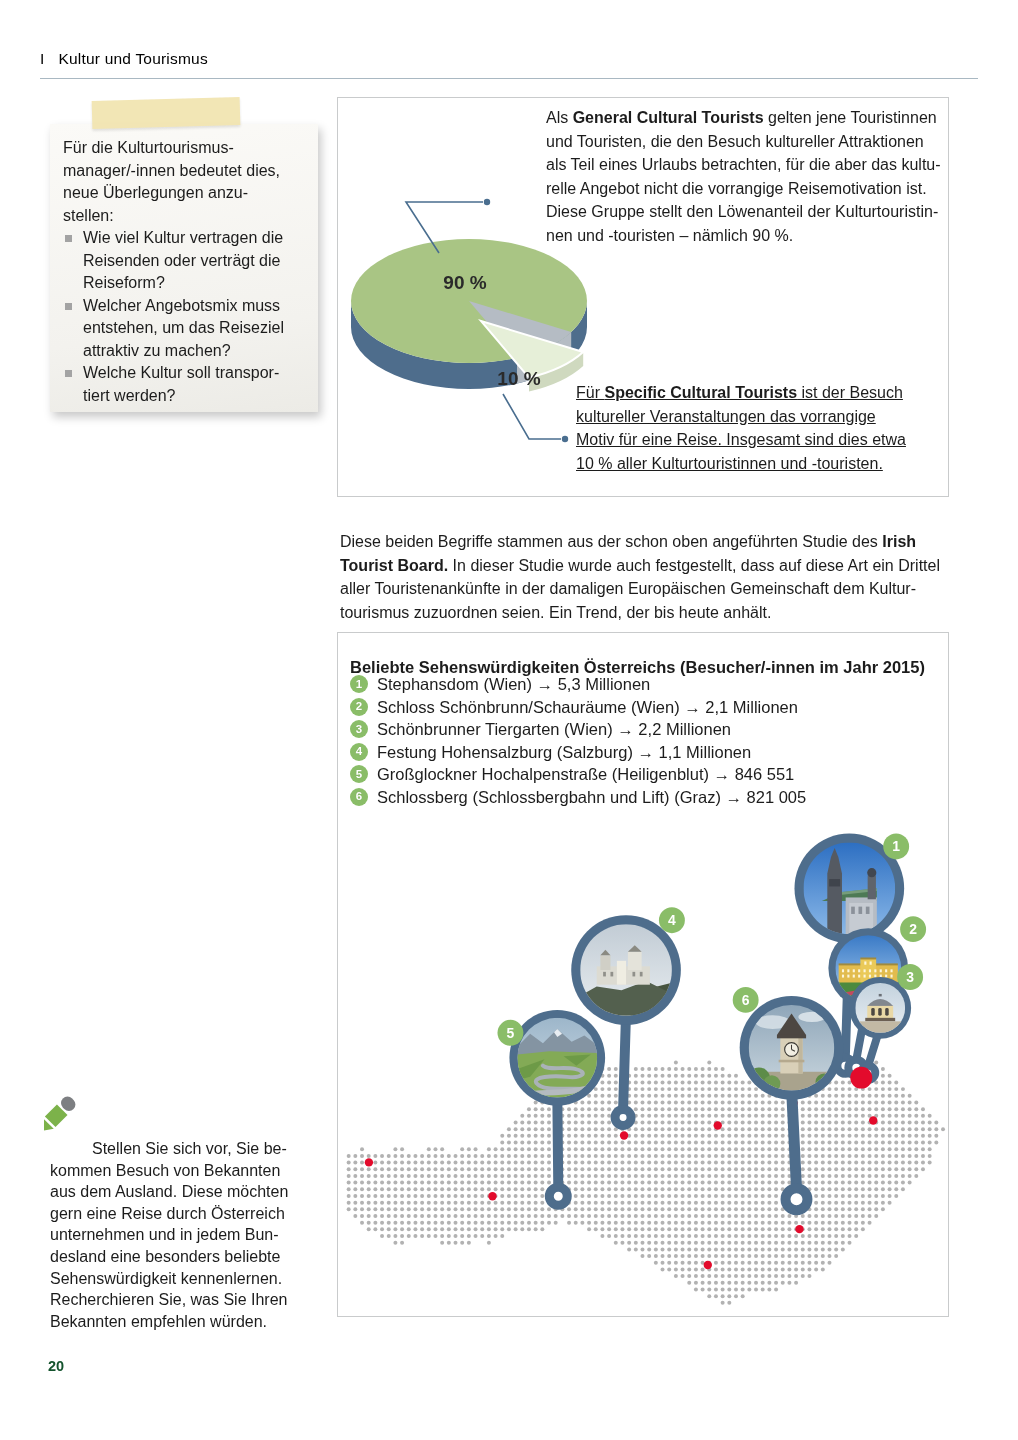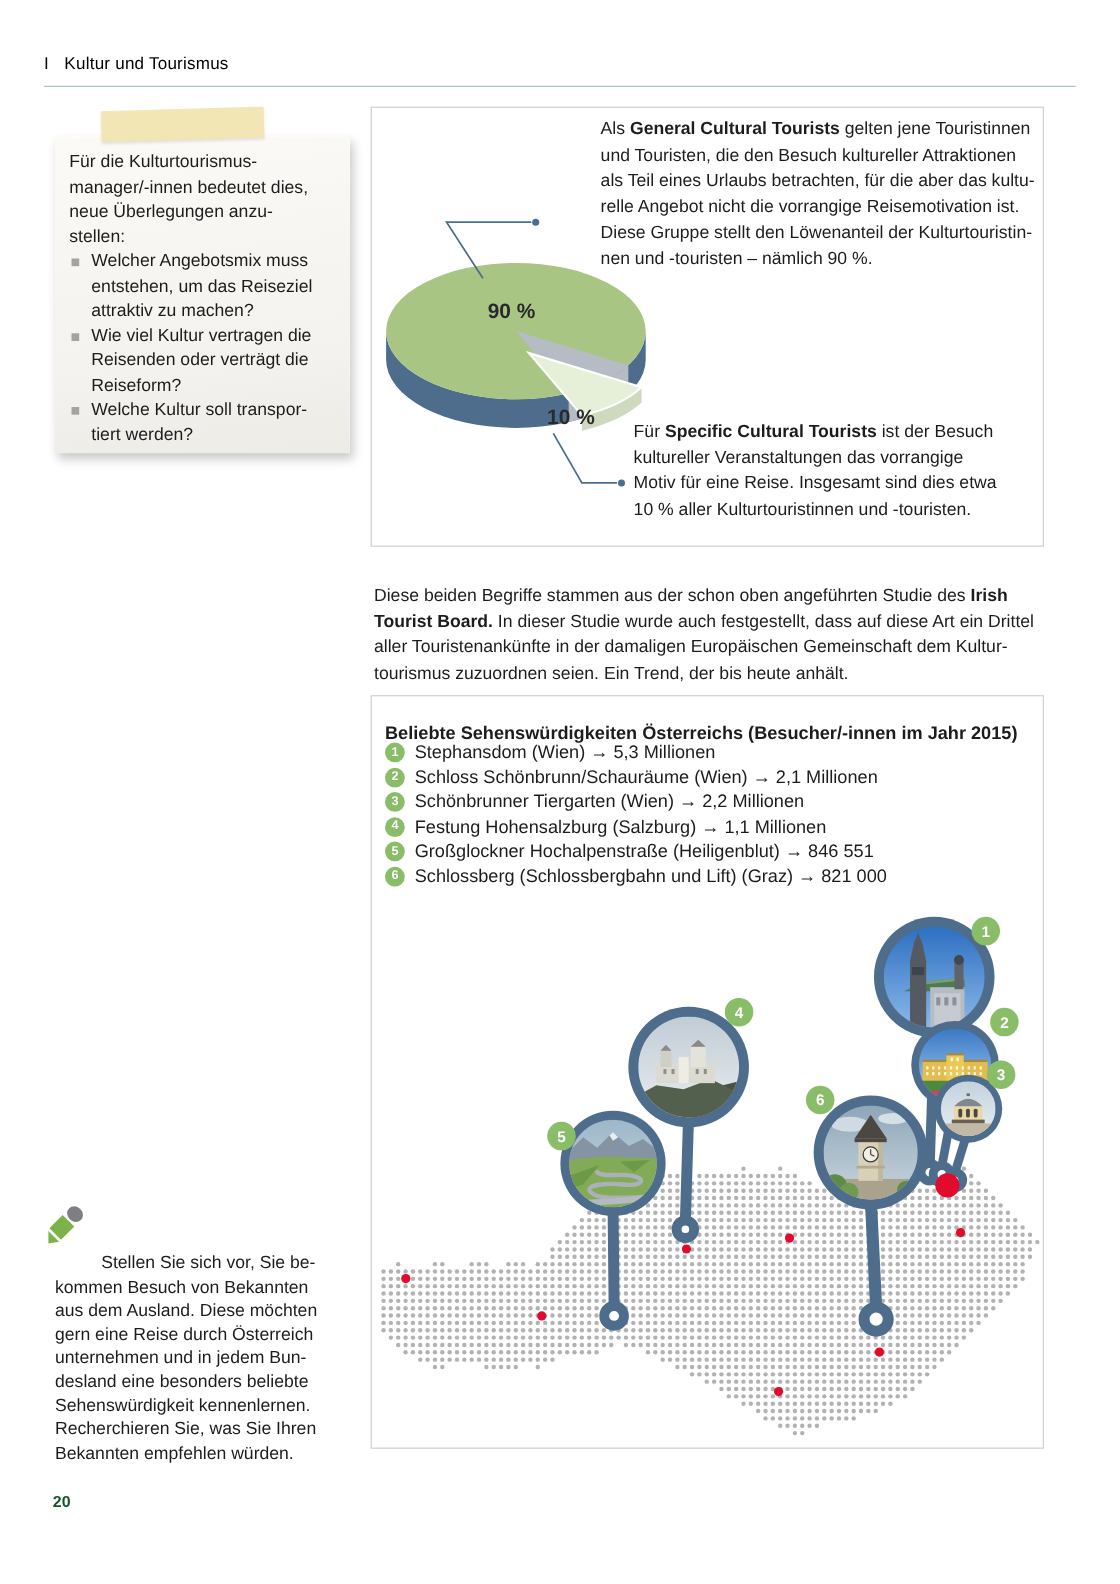--- a/index.html
+++ b/index.html
@@ -23,21 +23,21 @@
     transform:rotate(-1.6deg);box-shadow:0 2px 3px rgba(0,0,0,.12);}
   .note-list{list-style:none;margin:0;padding:0 10px 0 13px;font-size:16px;line-height:22.5px;}
   .note-list li{position:relative;padding-left:20px;white-space:pre-line;margin:0;}
   .note-list li::before{content:"";position:absolute;left:2px;top:8px;width:7px;height:7px;background:#a3a3a3;}
 
   
   .box{border:1px solid #c9cbcc;background:#fff;}
   .box-pie{left:337px;top:97px;width:610px;height:398px;}
   .pie-svg{left:0;top:0;width:610px;height:398px;}
   .t-general{left:170px;top:8px;width:442px;font-size:16px;line-height:23.5px;white-space:pre-line;margin-left:38px;}
-  .t-specific{left:238px;top:283px;width:368px;font-size:16px;line-height:23.5px;white-space:pre-line;}
+  .t-specific{left:238px;top:283px;width:368px;font-size:16px;line-height:23.5px;white-space:pre-line;text-decoration:underline;}
 
   .para-main{left:340px;top:514px;width:616px;font-size:16px;line-height:23.5px;white-space:pre-line;}
 
   
   .box-sights{left:337px;top:632px;width:610px;height:683px;}
   .sights-title{left:12px;top:25px;width:586px;font-weight:bold;font-size:16.5px;}
   .sights-list{left:12px;top:42px;list-style:none;margin:0;padding:0;}
   .sights-list li{display:flex;align-items:flex-start;gap:9px;font-size:16.5px;line-height:19px;margin-bottom:3.6px;}
   .badge{flex:none;width:18px;height:18px;border-radius:50%;background:#8abd68;color:#fff;
     font-size:11.5px;font-weight:bold;display:flex;align-items:center;justify-content:center;margin-top:0px;
@@ -57,26 +57,26 @@
   <span class="ch">I</span><span>Kultur und Tourismus</span>
 </div>
 <div class="abs head-rule"></div>
 
 <div class="abs note">
   <div class="note-inner">Für die Kulturtourismus-
 manager/-innen bedeutet dies,
 neue Überlegungen anzu-
 stellen:</div>
   <ul class="note-list" id="note-list">
+      <li>Wie viel Kultur vertragen die
+Reisenden oder verträgt die
+Reiseform?</li>
       <li>Welcher Angebotsmix muss
 entstehen, um das Reiseziel
 attraktiv zu machen?</li>
-      <li>Wie viel Kultur vertragen die
-Reisenden oder verträgt die
-Reiseform?</li>
       <li>Welche Kultur soll transpor-
 tiert werden?</li>
     </ul>
 </div>
 <div class="abs note-tape"></div>
 
 <div class="abs box box-pie">
   <svg class="abs pie-svg" id="pie-svg" viewBox="0 0 610 398">
       <path d="M 13 203 A 118 62 0 0 0 249 203 L 249 229 A 118 62 0 0 1 13 229 Z" fill="#4e6d8c"></path>
       <ellipse cx="131" cy="203" rx="118" ry="62" fill="#a9c584"></ellipse>
@@ -2353,21 +2353,21 @@
       <li>
      <span class="badge">4</span>
      <span>Festung Hohensalzburg (Salzburg) → 1,1 Millionen</span>
       </li>
       <li>
      <span class="badge">5</span>
      <span>Großglockner Hochalpenstraße (Heiligenblut) → 846 551</span>
       </li>
       <li>
      <span class="badge">6</span>
-     <span>Schlossberg (Schlossbergbahn und Lift) (Graz) → 821 000</span>
+     <span>Schlossberg (Schlossbergbahn und Lift) (Graz) → 821 005</span>
       </li>
     </ul>
 </div>
 
 <svg class="abs pencil-ico" viewBox="0 0 52 56">
   <g transform="translate(26,14) rotate(135)">
     <rect x="-4" y="-7.5" width="13" height="15" rx="6.5" fill="#7d7f82"></rect>
     <rect x="11" y="-7.5" width="17" height="15" fill="#7cb24a"></rect>
     <polygon points="30.5,-7.5 41,0 30.5,7.5" fill="#7cb24a"></polygon>
     <circle cx="47" cy="1" r="2.6" fill="#3c3c3c"></circle>

